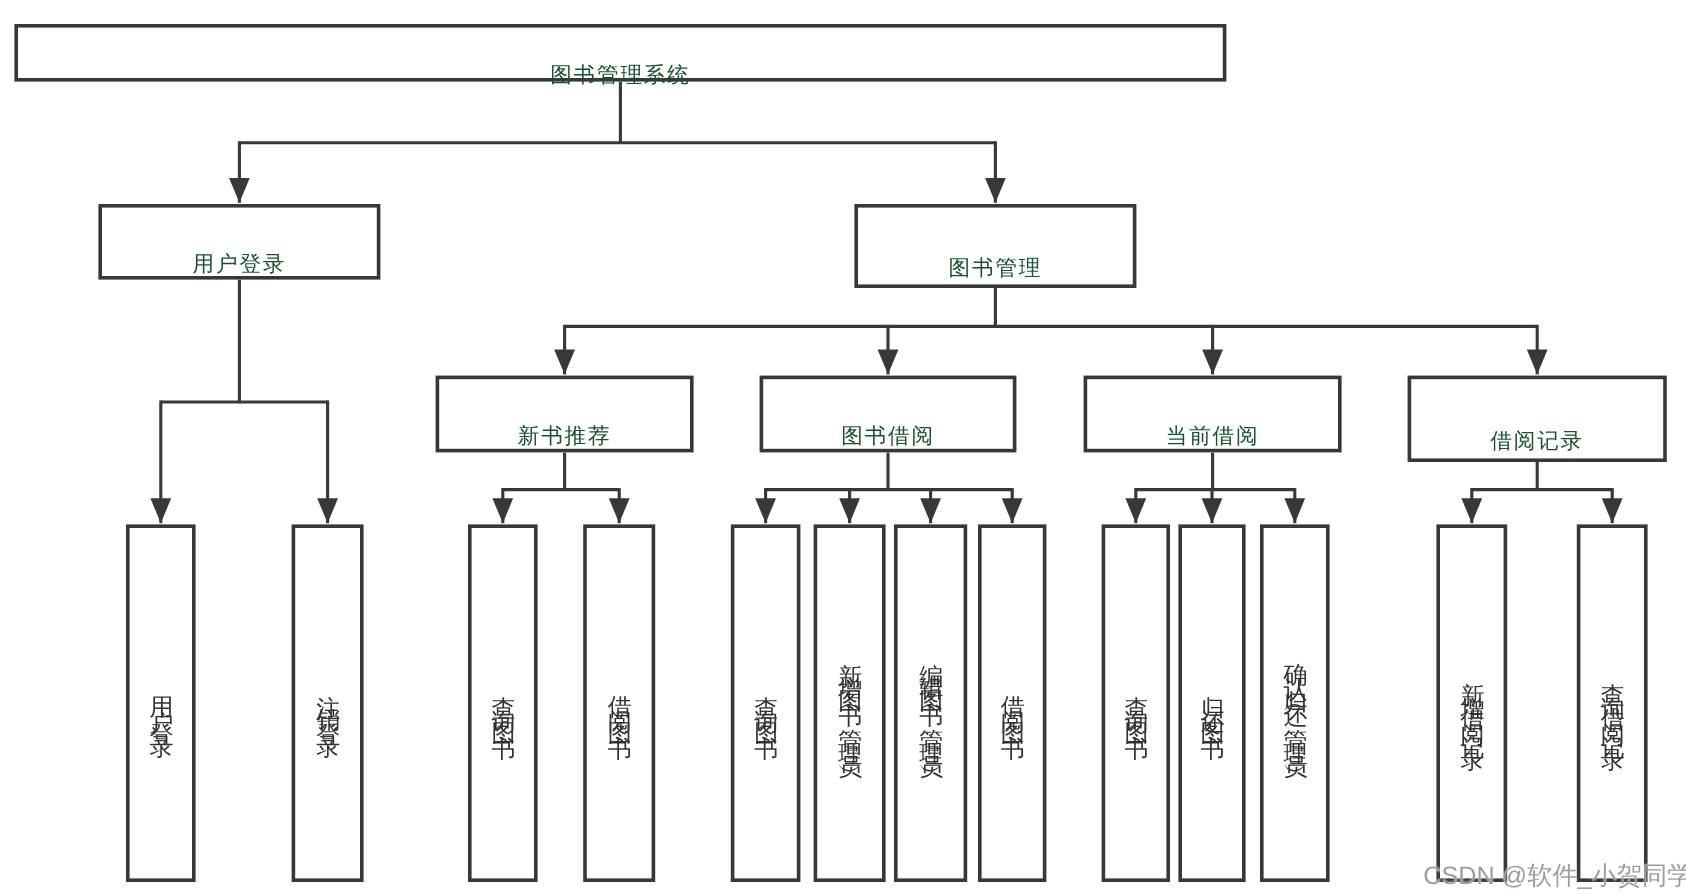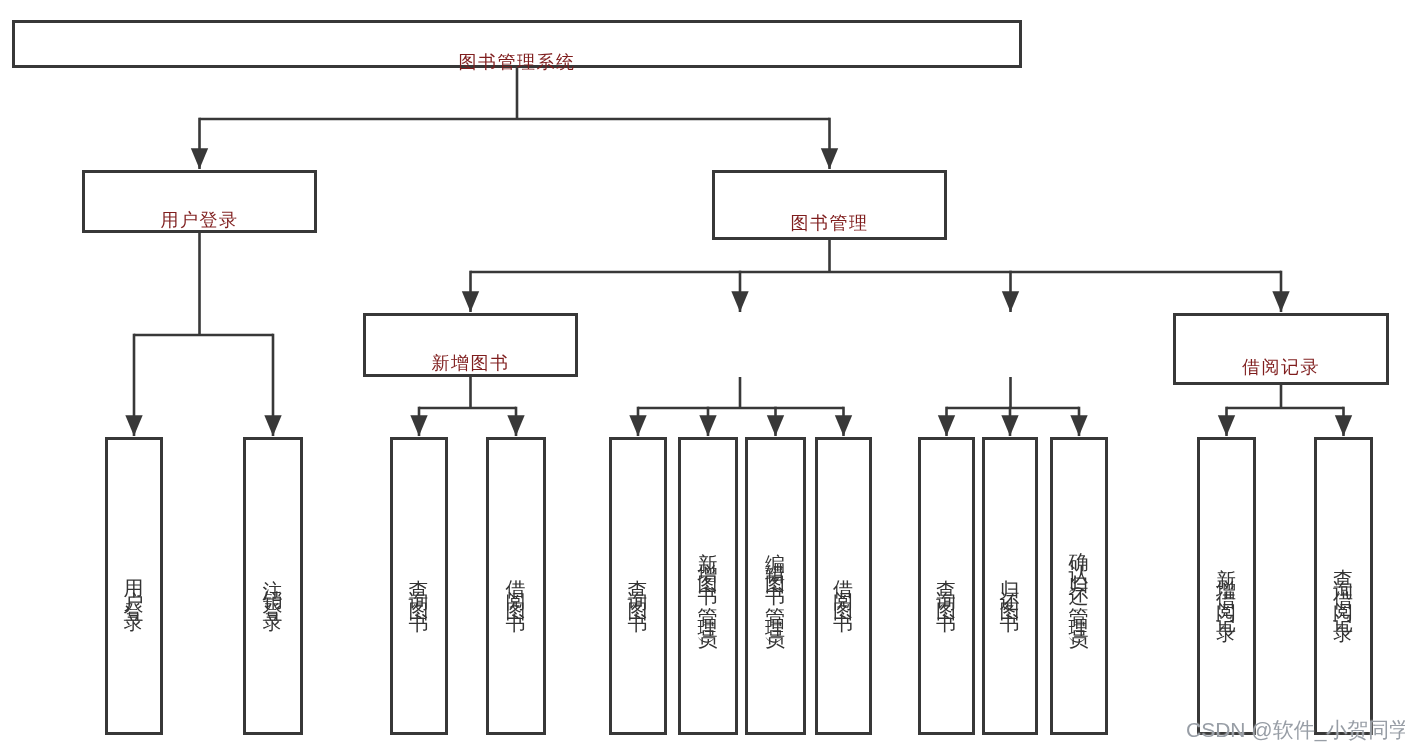--- a/index.html
+++ b/index.html
@@ -6,21 +6,21 @@
   .stage{
     position:relative;width:1405px;height:747px;background:#ffffff;overflow:hidden;
     font-family:"Liberation Sans","DejaVu Sans",sans-serif;color:#333333;
   }
   svg.wires{position:absolute;left:0;top:0;width:1405px;height:747px;z-index:1;}
   .box{
     position:absolute;box-sizing:border-box;background:#ffffff;
     border:3px solid #383838;display:flex;align-items:center;justify-content:center;
     z-index:2;
   }
-  .hbox .lbl{font-size:18px;letter-spacing:1.5px;color:#7f1d1d;white-space:nowrap;margin-top:36px;}
+  .hbox .lbl{font-size:18px;letter-spacing:1.5px;color:#14532d;white-space:nowrap;margin-top:36px;}
   .leaf .lbl{
     writing-mode:vertical-rl;text-orientation:mixed;
     font-size:20px;letter-spacing:11px;line-height:1;color:#333333;
   }
   .watermark{
     position:absolute;left:1186px;top:716px;z-index:3;
     font-size:21px;color:#989ea6;white-space:nowrap;
     text-shadow:0 0 2px rgba(255,255,255,.85);
   }
 </style>
@@ -98,21 +98,27 @@
   </div>
 
   <div class="box hbox" style="left:82px;top:170px;width:235px;height:63px">
     <span class="lbl">用户登录</span>
   </div>
   <div class="box hbox" style="left:712px;top:170px;width:235px;height:70px">
     <span class="lbl">图书管理</span>
   </div>
 
   <div class="box hbox" style="left:363px;top:313px;width:215px;height:64px">
-    <span class="lbl">新增图书</span>
+    <span class="lbl">新书推荐</span>
+  </div>
+  <div class="box hbox" style="left:633px;top:313px;width:214px;height:64px">
+    <span class="lbl">图书借阅</span>
+  </div>
+  <div class="box hbox" style="left:903px;top:313px;width:215px;height:64px">
+    <span class="lbl">当前借阅</span>
   </div>
   <div class="box hbox" style="left:1173px;top:313px;width:216px;height:72px">
     <span class="lbl">借阅记录</span>
   </div>
 
   <div class="box leaf" style="left:105px;top:437px;width:58px;height:298px">
     <span class="lbl">用户登录</span>
   </div>
   <div class="box leaf" style="left:243px;top:437px;width:60px;height:298px">
     <span class="lbl">注销登录</span>

